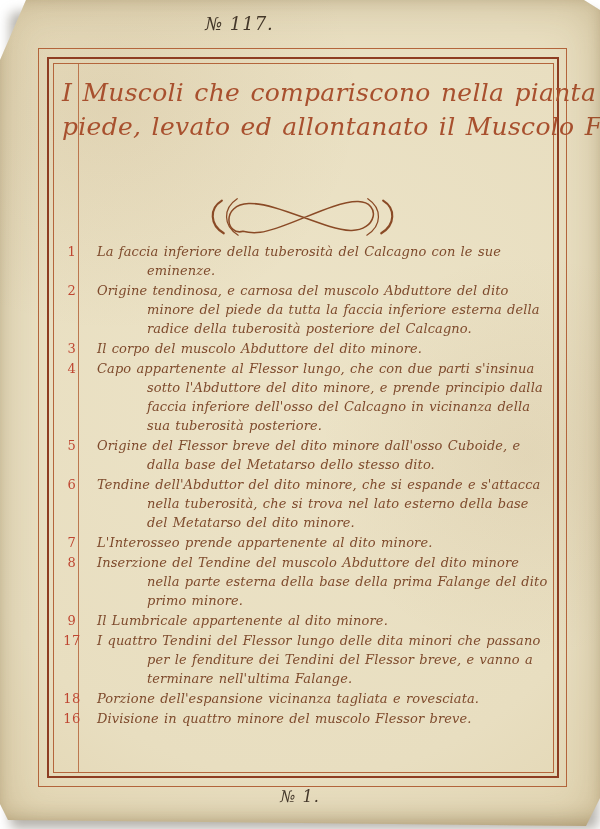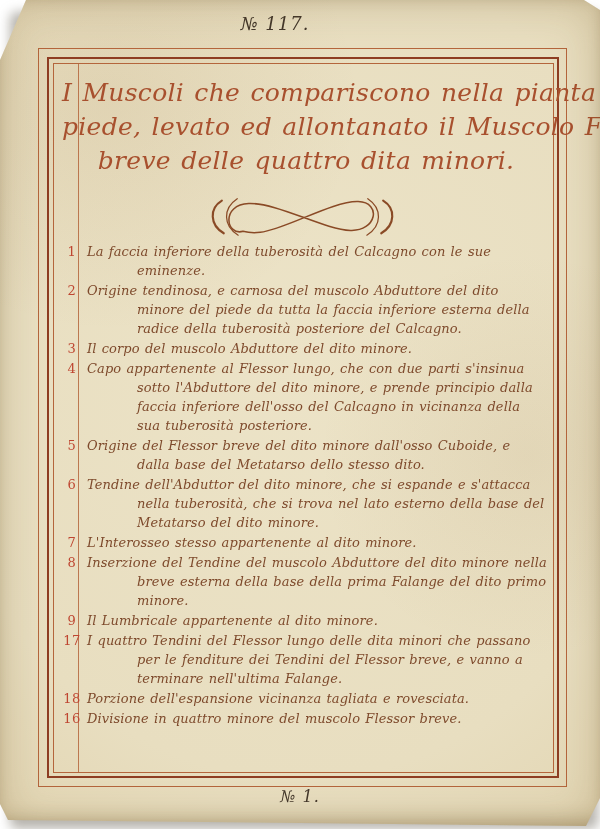--- a/index.html
+++ b/index.html
@@ -24,21 +24,21 @@
       radial-gradient(50% 35% at 88% 55%, rgba(140,100,50,.08), rgba(140,100,50,0) 70%),
       radial-gradient(118% 96% at 50% 44%, #ece3c7 0%, var(--paper) 52%, #decfa9 86%, var(--paper_edge) 100%);
     clip-path:polygon(26px 0px, 584px 0px, 600px 10px, 600px 798px, 586px 826px, 8px 820px, 0px 804px, 0px 60px);
   }
   .vignette{
     position:absolute;inset:0;pointer-events:none;
     clip-path:polygon(26px 0px, 584px 0px, 600px 10px, 600px 798px, 586px 826px, 8px 820px, 0px 804px, 0px 60px);
     box-shadow:inset 0 0 46px rgba(120,90,40,.28), inset 0 -16px 20px -10px rgba(90,62,22,.38), inset 0 6px 14px -8px rgba(90,62,22,.22);
   }
   .header-no{
-    position:absolute;left:205px;top:13px;width:140px;text-align:center;
+    position:absolute;left:205px;top:13px;width:140px;
     font-style:italic;font-size:18px;letter-spacing:1px;color:var(--ink_dark);
   }
   .frame{position:absolute;pointer-events:none;}
   .frame.outer{left:38px;top:48px;right:33px;bottom:42px;border:1px solid var(--frame_thin);}
   .frame.thick{left:47px;top:57px;right:41px;bottom:51px;border:2.5px solid var(--frame_thick);}
   .frame.inner{left:53px;top:63px;right:46px;bottom:56px;border:1px solid var(--frame_thin);}
   .gutter-rule{
     position:absolute;left:78px;top:64px;bottom:57px;width:1px;
     background:var(--frame_thin);opacity:.85;
   }
@@ -51,21 +51,21 @@
   .ornament{position:absolute;left:205px;top:192px;width:195px;height:48px;}
   .list{
     position:absolute;left:57px;right:52px;top:242px;
     color:var(--ink_body);font-style:italic;font-size:13px;line-height:19px;
   }
   .row{display:flex;margin-bottom:1px;}
   .num{
     width:30px;flex:0 0 30px;text-align:center;color:var(--ink_number);
     font-style:normal;font-size:13px;letter-spacing:.5px;
   }
-  .txt{flex:1;padding-left:50px;text-indent:-50px;letter-spacing:.1px;word-spacing:1px;}
+  .txt{flex:1;padding-left:50px;text-indent:-50px;letter-spacing:.1px;word-spacing:1px;margin-left:10px;}
   .footer-mark{
     position:absolute;left:250px;top:787px;width:100px;text-align:center;
     font-style:italic;font-size:16px;letter-spacing:1px;color:var(--ink_dark);
   }
 </style>
 </head>
 <body>
 
 <div class="stage">
   <div class="paper-shadow"></div>
@@ -74,21 +74,20 @@
   <div class="header-no">№ 117.</div>
 
   <div class="frame outer"></div>
   <div class="frame thick"></div>
   <div class="frame inner"></div>
   <div class="gutter-rule"></div>
 
   <div class="title">
     <div class="t-line">I Muscoli che compariscono nella pianta del</div>
     <div class="t-line">piede, levato ed allontanato il Muscolo Flessor</div>
-    <div class="t-line">breve delle quattro dita minori.</div>
   </div>
 
   <svg class="ornament" viewBox="0 0 200 50" fill="none" xmlns="http://www.w3.org/2000/svg">
     <path d="M16,9 C3,17 3,34 18,43" stroke="#8a4a26" stroke-width="2.2" stroke-linecap="round"></path>
     <path d="M32,7 C17,17 17,35 33,45" stroke="#8a4a26" stroke-width="1.3" stroke-linecap="round"></path>
     <path d="M38,41 C20,46 15,13 44,12 C74,11 122,39 150,40 C177,41 183,11 158,10 C132,9 82,39 56,42 C48,43 42,42 38,41" stroke="#8a4a26" stroke-width="1.6" stroke-linecap="round"></path>
     <path d="M168,7 C183,17 183,35 167,45" stroke="#8a4a26" stroke-width="1.3" stroke-linecap="round"></path>
     <path d="M184,9 C197,17 197,34 182,43" stroke="#8a4a26" stroke-width="2.2" stroke-linecap="round"></path>
   </svg>
 
@@ -118,26 +117,26 @@
     <div class="txt">Origine del Flessor breve del dito minore dall'osso Cuboide, e dalla base del Metatarso dello stesso dito.</div>
   </div>
 
   <div class="row">
     <div class="num">6</div>
     <div class="txt">Tendine dell'Abduttor del dito minore, che si espande e s'attacca nella tuberosità, che si trova nel lato esterno della base del Metatarso del dito minore.</div>
   </div>
 
   <div class="row">
     <div class="num">7</div>
-    <div class="txt">L'Interosseo stesso appartenente al dito minore.</div>
+    <div class="txt">L'Interosseo prende appartenente al dito minore.</div>
   </div>
 
   <div class="row">
     <div class="num">8</div>
-    <div class="txt">Inserzione del Tendine del muscolo Abduttore del dito minore nella breve esterna della base della prima Falange del dito primo minore.</div>
+    <div class="txt">Inserzione del Tendine del muscolo Abduttore del dito minore nella parte esterna della base della prima Falange del dito primo minore.</div>
   </div>
 
   <div class="row">
     <div class="num">9</div>
     <div class="txt">Il Lumbricale appartenente al dito minore.</div>
   </div>
 
 
   <div class="row">
     <div class="num">17</div>

